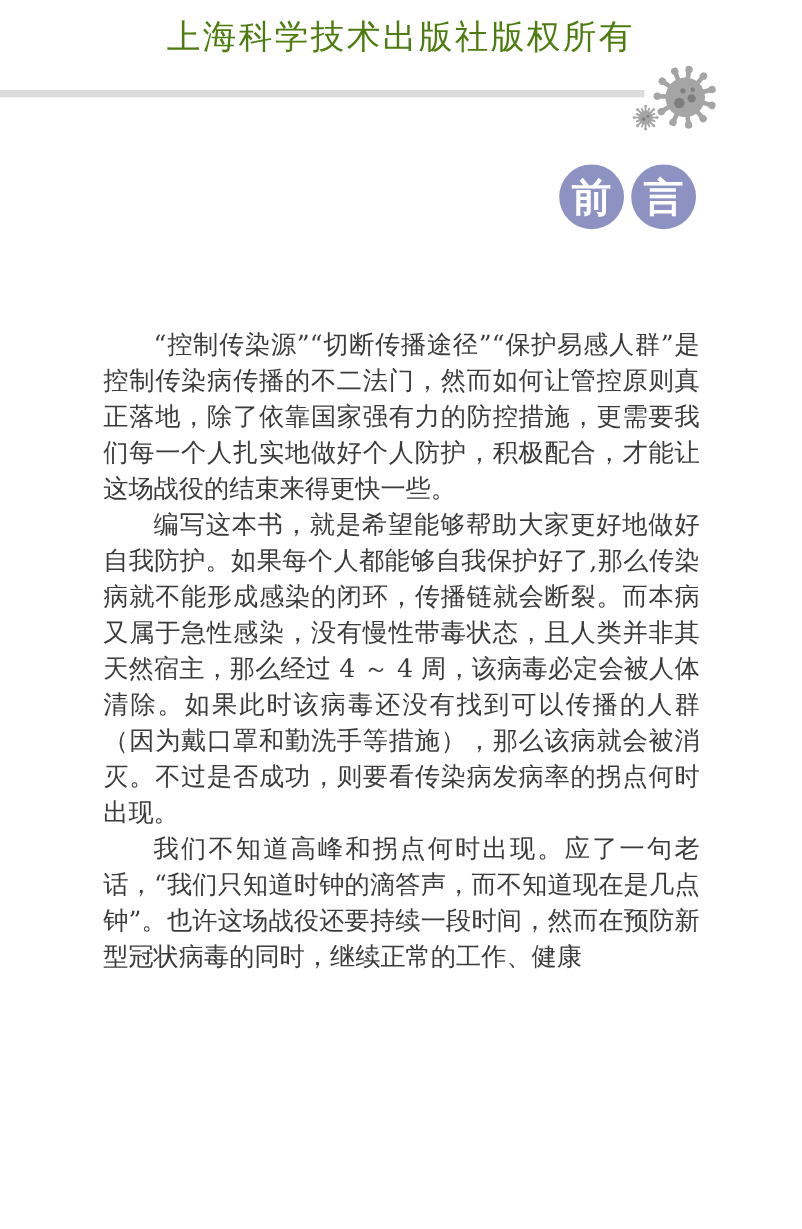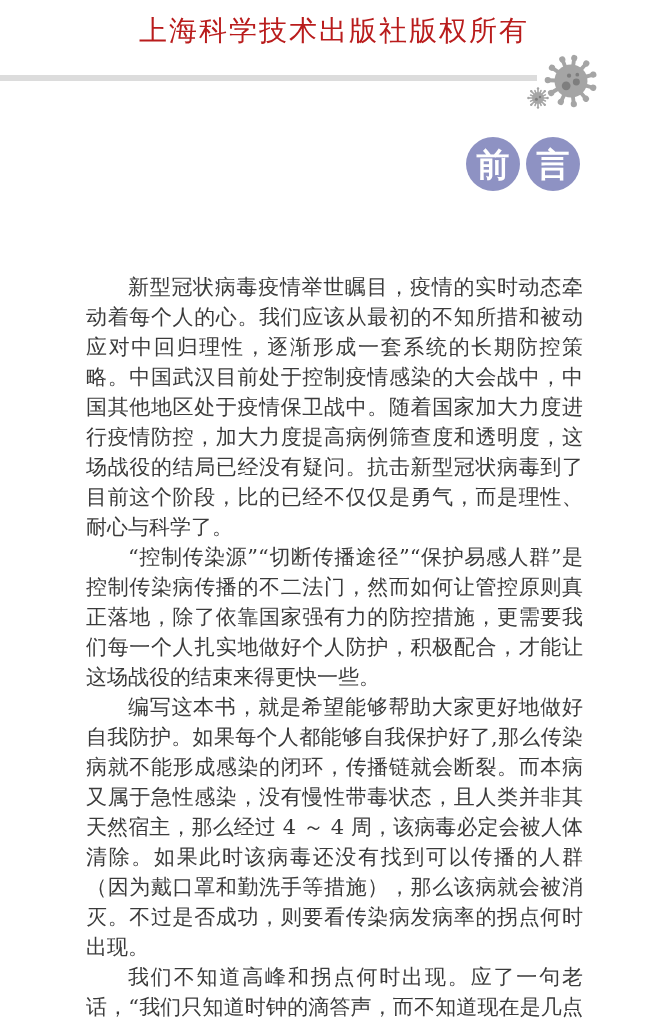--- a/index.html
+++ b/index.html
@@ -16,21 +16,21 @@
     font-family: "DejaVu Serif", "Liberation Serif", serif;
   }
   .watermark {
     position: absolute;
     top: 12px;
     left: 0;
     width: 100%;
     text-align: center;
     font-size: 28px;
     letter-spacing: 2px;
-    color: #b91c1c;
+    color: #4d7c0f;
     font-family: "DejaVu Serif", "Liberation Serif", serif;
   }
   .header-rule {
     position: absolute;
     top: 75px;
     left: 0;
     width: 537px;
     height: 6px;
     background: #dcdcdc;
   }
@@ -258,19 +258,18 @@
       <circle cx="15" cy="12" r="1.2"></circle>
     </g>
   </svg>
 
   <div class="title-block">
     <div class="title-circle">前</div>
     <div class="title-circle">言</div>
   </div>
 
   <div class="body-text">
-    <p>新型冠状病毒疫情举世瞩目，疫情的实时动态牵动着每个人的心。我们应该从最初的不知所措和被动应对中回归理性，逐渐形成一套系统的长期防控策略。中国武汉目前处于控制疫情感染的大会战中，中国其他地区处于疫情保卫战中。随着国家加大力度进行疫情防控，加大力度提高病例筛查度和透明度，这场战役的结局已经没有疑问。抗击新型冠状病毒到了目前这个阶段，比的已经不仅仅是勇气，而是理性、耐心与科学了。</p>
     <p>“控制传染源”“切断传播途径”“保护易感人群”是控制传染病传播的不二法门，然而如何让管控原则真正落地，除了依靠国家强有力的防控措施，更需要我们每一个人扎实地做好个人防护，积极配合，才能让这场战役的结束来得更快一些。</p>
     <p>编写这本书，就是希望能够帮助大家更好地做好自我防护。如果每个人都能够自我保护好了,那么传染病就不能形成感染的闭环，传播链就会断裂。而本病又属于急性感染，没有慢性带毒状态，且人类并非其天然宿主，那么经过 4 ～ 4 周，该病毒必定会被人体清除。如果此时该病毒还没有找到可以传播的人群（因为戴口罩和勤洗手等措施），那么该病就会被消灭。不过是否成功，则要看传染病发病率的拐点何时出现。</p>
     <p>我们不知道高峰和拐点何时出现。应了一句老话，“我们只知道时钟的滴答声，而不知道现在是几点钟”。也许这场战役还要持续一段时间，然而在预防新型冠状病毒的同时，继续正常的工作、健康</p>
   </div>
 
 </div>
 
 </body></html>

